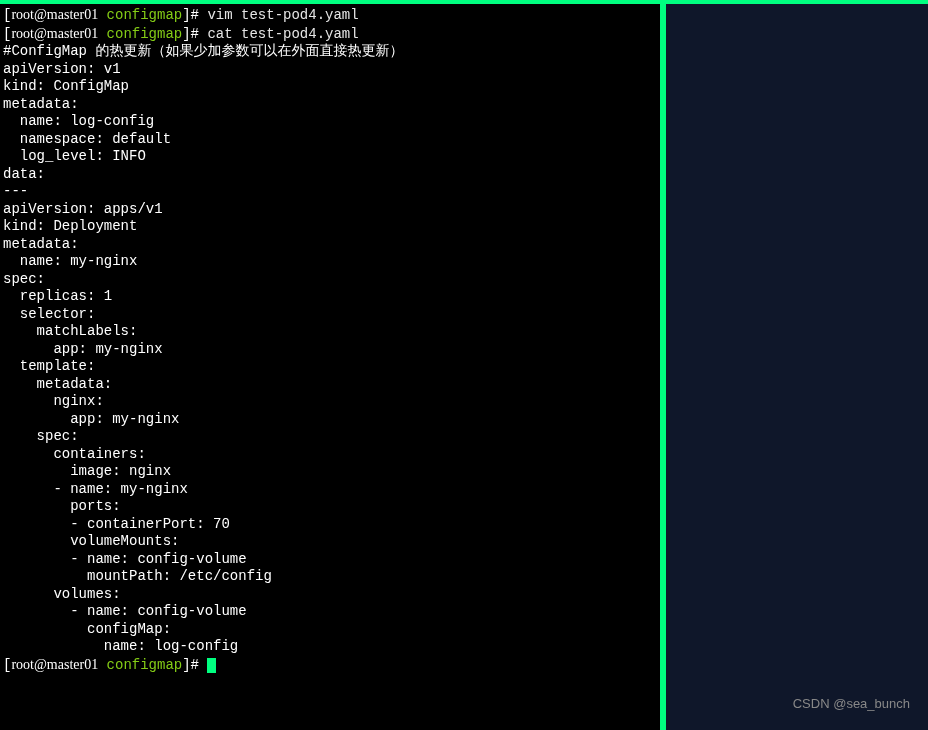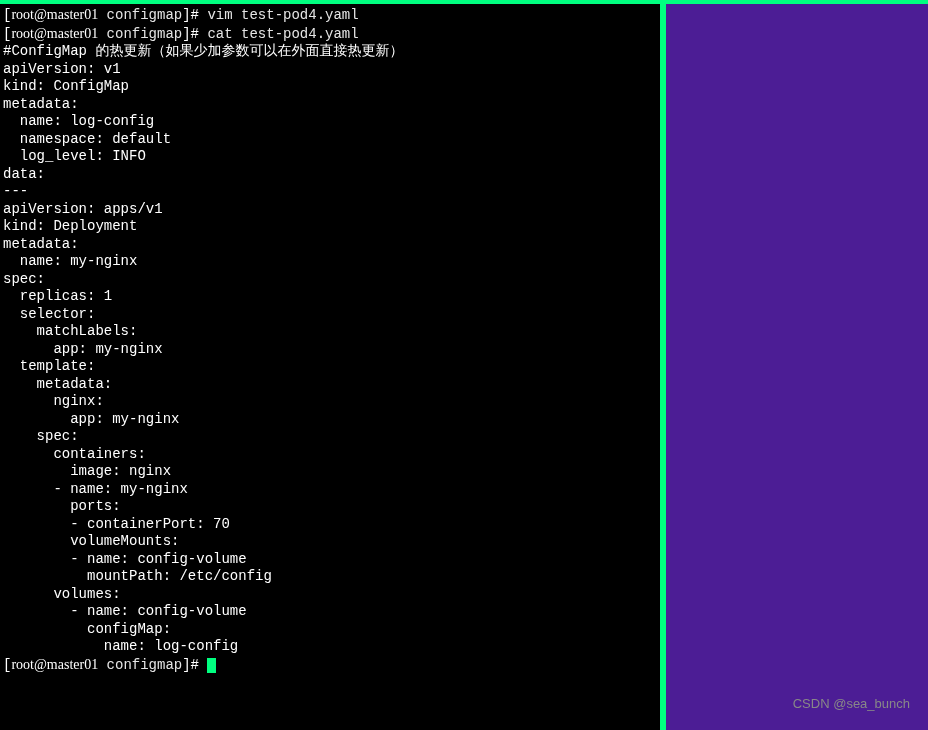--- a/index.html
+++ b/index.html
@@ -28,36 +28,36 @@
       padding: 2px 0 0 3px;
       position: relative;
     }
     .divider {
       width: 6px;
       background: #00ff80;
       flex-shrink: 0;
     }
     .right-panel {
       flex: 1;
-      background: #4c1d95;
+      background: #0f172a;
       position: relative;
     }
     .line {
       white-space: pre;
       min-height: 17.5px;
     }
     .prompt-bracket {
       color: #fff;
     }
     .prompt-user {
       color: #fff;
       font-family: Liberation Serif, serif;
     }
     .prompt-path {
-      color: #e5e5e5;
+      color: #84cc16;
       text-align: right;
     }
     .prompt-hash {
       color: #fff;
     }
     .cmd {
       color: #e5e5e5;
     }
     .cursor {
       display: inline-block;

